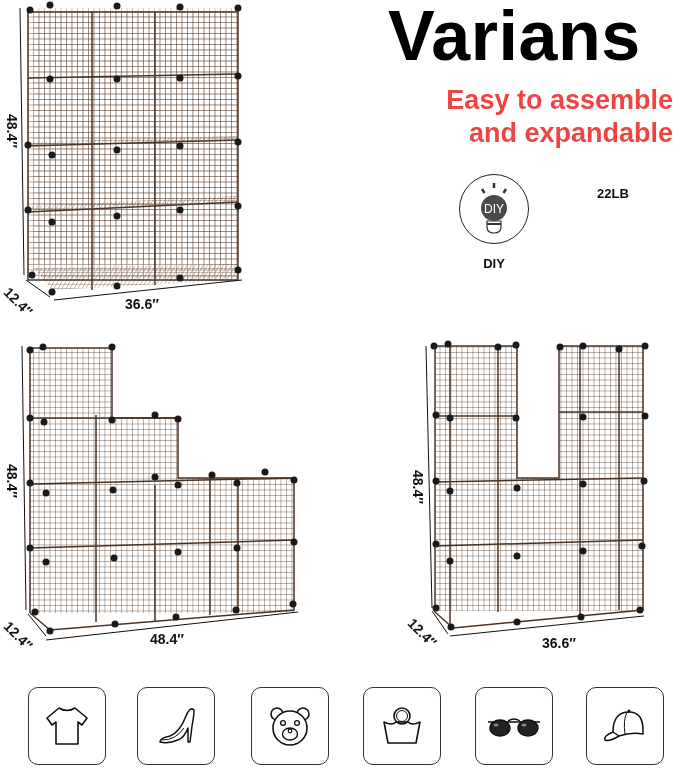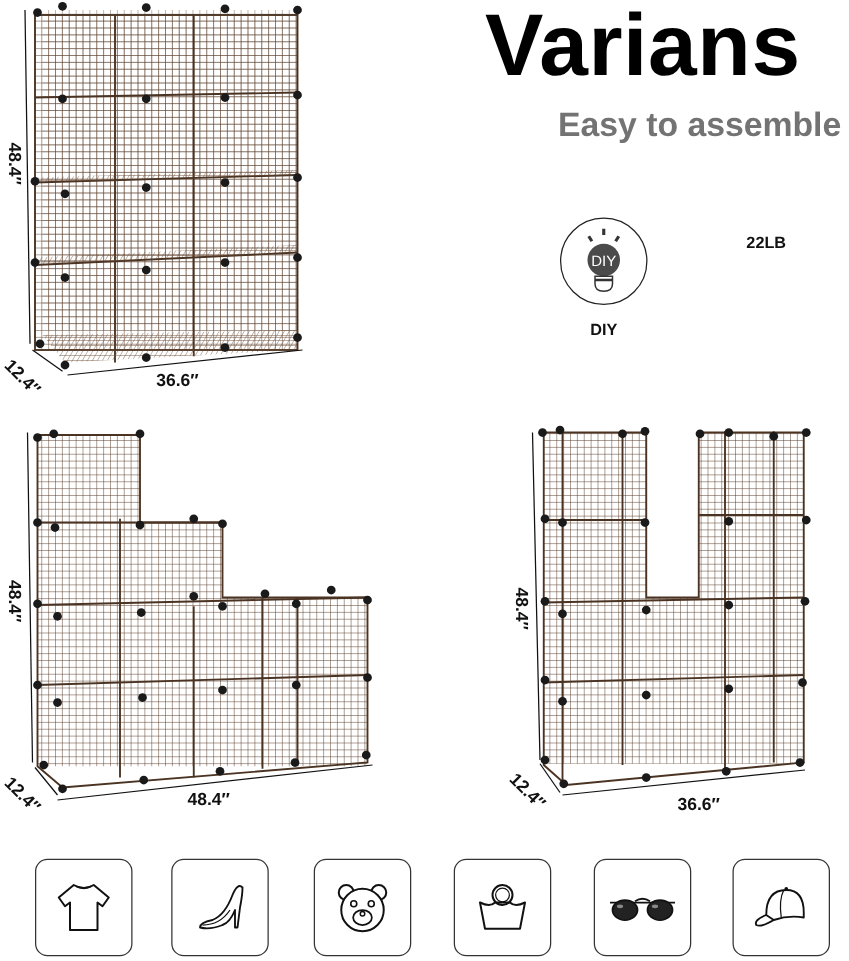--- a/index.html
+++ b/index.html
@@ -1,37 +1,38 @@
 <!DOCTYPE html>
 <html><head>
 <meta charset="utf-8">
 <style>
   html,body{margin:0;padding:0;background:#ffffff;}
   body{width:679px;height:769px;position:relative;overflow:hidden;font-family:"Liberation Sans",sans-serif;color:#111;}
   .abs{position:absolute;}
   .brand{left:388px;top:-4px;font-size:70px;font-weight:900;letter-spacing:0.5px;color:#000;font-family:"Liberation Sans",sans-serif;line-height:80px;}
-  .tagline{right:6px;top:84px;text-align:right;font-size:27px;font-weight:bold;line-height:33px;color:#737373;}
+  .tagline{right:6px;top:84px;text-align:right;font-size:27px;font-weight:bold;line-height:33px;color:#ef4444;}
   .feat{width:80px;text-align:center;}
   .feat .circle{width:68px;height:68px;border:1.5px solid #222;border-radius:50%;margin:0 auto;position:relative;background:#fff;}
   .feat .lbl{font-size:13px;font-weight:bold;margin-top:12px;color:#111;}
   .dim{font-size:14px;font-weight:bold;color:#111;}
   .dim.v{transform:rotate(90deg);transform-origin:left top;}
   .dim.d{transform:rotate(45deg);transform-origin:left top;}
   .use{width:76px;height:76px;border:1.3px solid #333;border-radius:10px;background:#fff;display:flex;align-items:center;justify-content:center;top:687px;}
   svg{display:block;}
 </style>
 </head>
 <body>
 
 <div class="abs brand">Varians</div>
 <div class="abs tagline">
   <div>Easy to assemble</div>
-</div>
-
-<div class="abs feat" style="left:443px;top:174px;">
+  <div>and expandable</div>
+</div>
+
+<div class="abs feat" style="left:454px;top:174px;">
   <div class="circle">
     <svg width="68" height="68" viewBox="0 0 68 68">
       <line x1="34" y1="8" x2="34" y2="13" stroke="#333" stroke-width="2.5"></line>
       <line x1="22" y1="14" x2="24.5" y2="18" stroke="#333" stroke-width="2.5"></line>
       <line x1="46" y1="14" x2="43.5" y2="18" stroke="#333" stroke-width="2.5"></line>
       <circle cx="34" cy="33" r="13" fill="#4a4a4a"></circle>
       <path d="M27 46 L41 46 L41 52 Q41 58 34 58 Q27 58 27 52 Z" fill="#fff" stroke="#333" stroke-width="1.2"></path>
       <line x1="27" y1="49" x2="41" y2="49" stroke="#333" stroke-width="2"></line>
       <text x="34" y="38" text-anchor="middle" font-size="12" font-family="Liberation Sans, sans-serif" fill="#fff">DIY</text>
     </svg>

